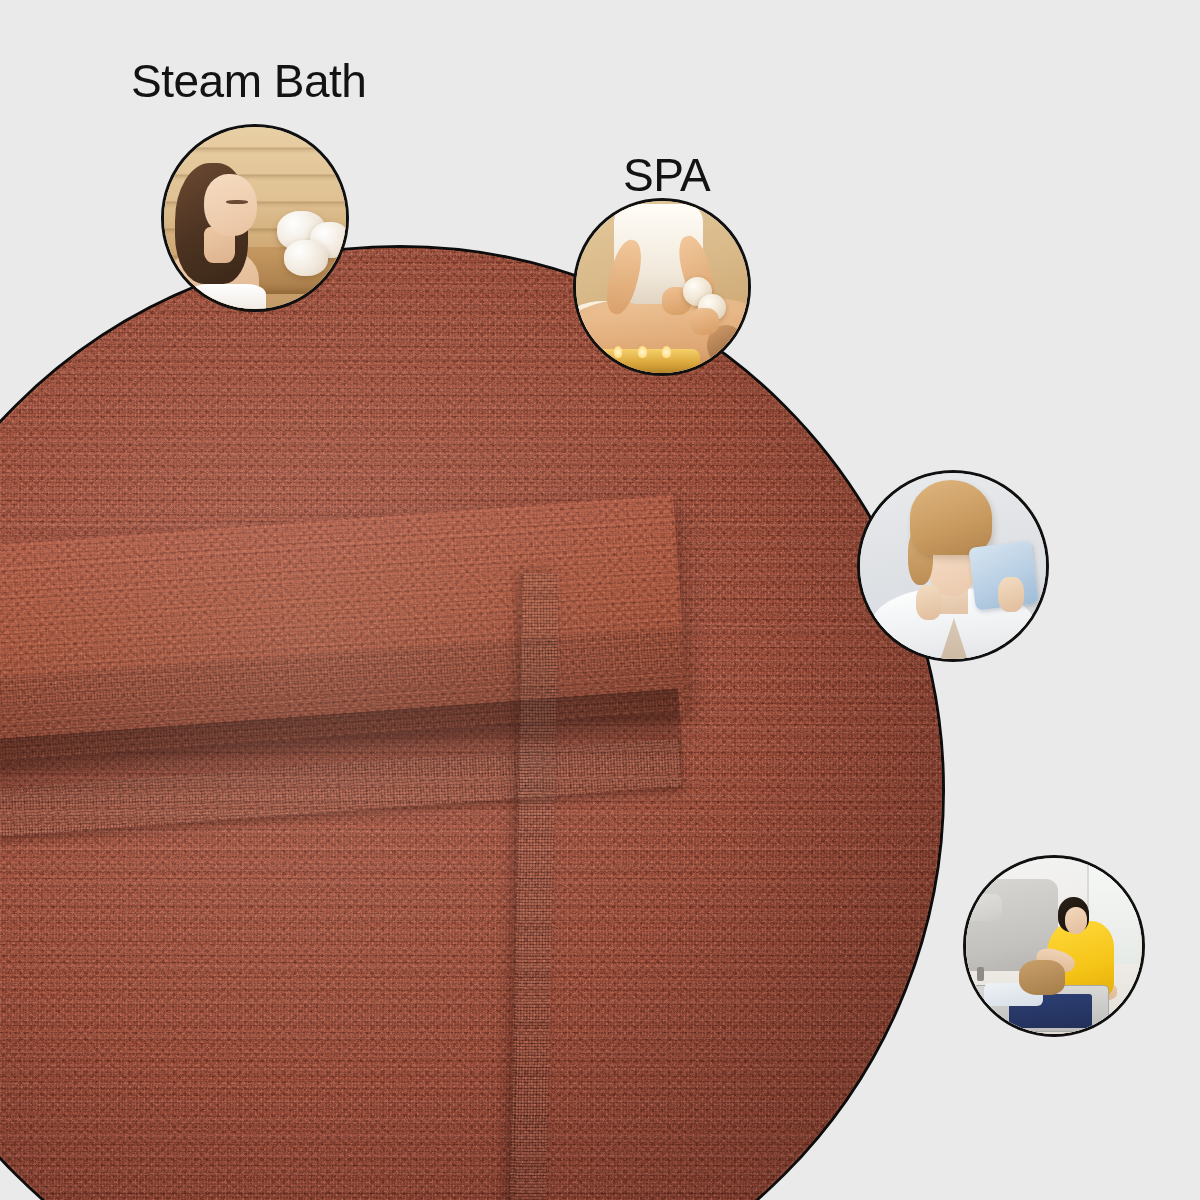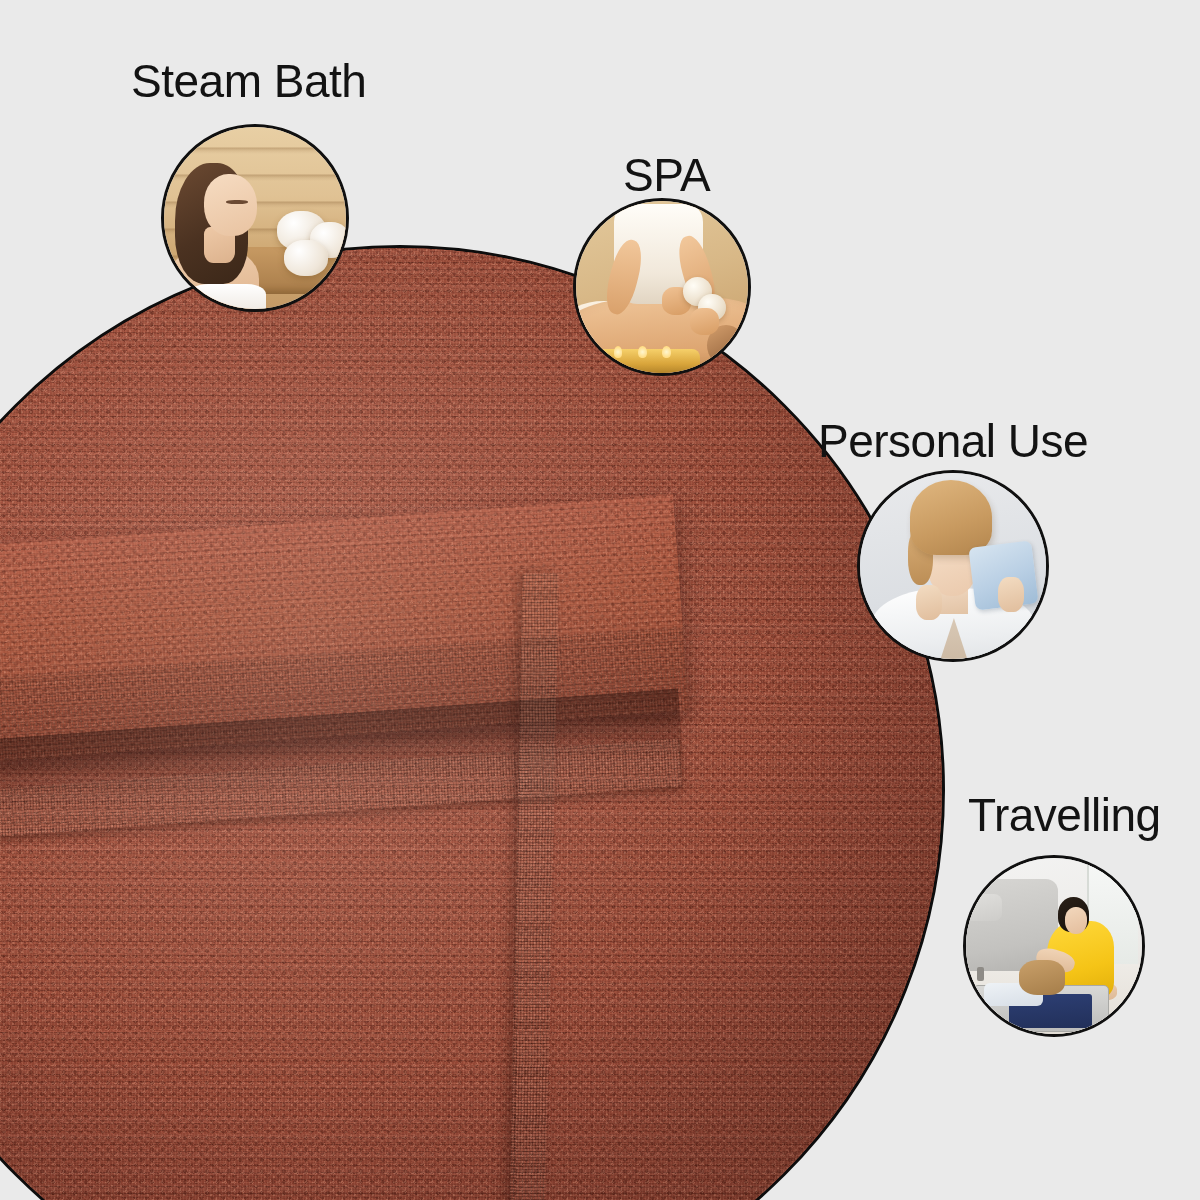--- a/index.html
+++ b/index.html
@@ -426,37 +426,35 @@
       <div class="compress c1"></div>
       <div class="compress c2"></div>
       <div class="hand h2"></div>
       <div class="candles"></div>
       <div class="flame" style="left:22%"></div>
       <div class="flame" style="left:36%"></div>
       <div class="flame" style="left:50%"></div>
     </div>
   </div>
 
-  <div class="label lbl-personal">Personal Use</div>
 
   <div class="bubble b-personal">
     <div class="scene personal">
       <div class="robe"></div>
       <div class="robeV"></div>
       <div class="neck2"></div>
       <div class="face2"></div>
       <div class="turbanTail"></div>
       <div class="turban"></div>
       <div class="bluetowel"></div>
       <div class="hand2 hdL"></div>
       <div class="hand2 hdR"></div>
     </div>
   </div>
 
-  <div class="label lbl-travel">Travelling</div>
 
   <div class="bubble b-travel">
     <div class="scene travel">
       <div class="window"></div>
       <div class="floor"></div>
       <div class="sofa">
         <div class="cushion"></div>
       </div>
       <div class="leg lg1"></div>
       <div class="leg lg2"></div>

